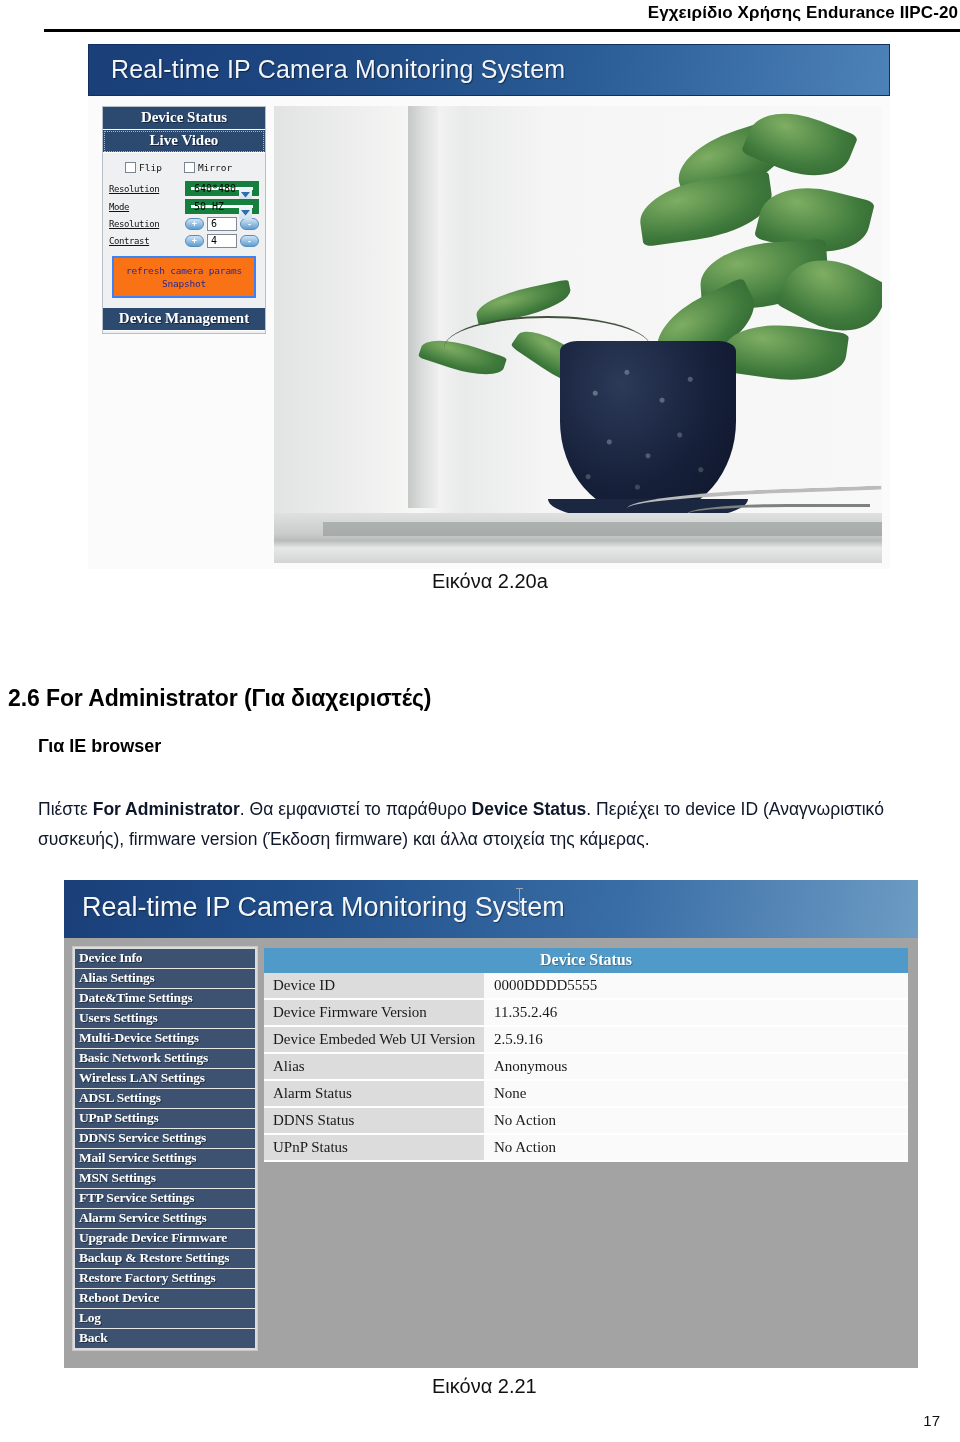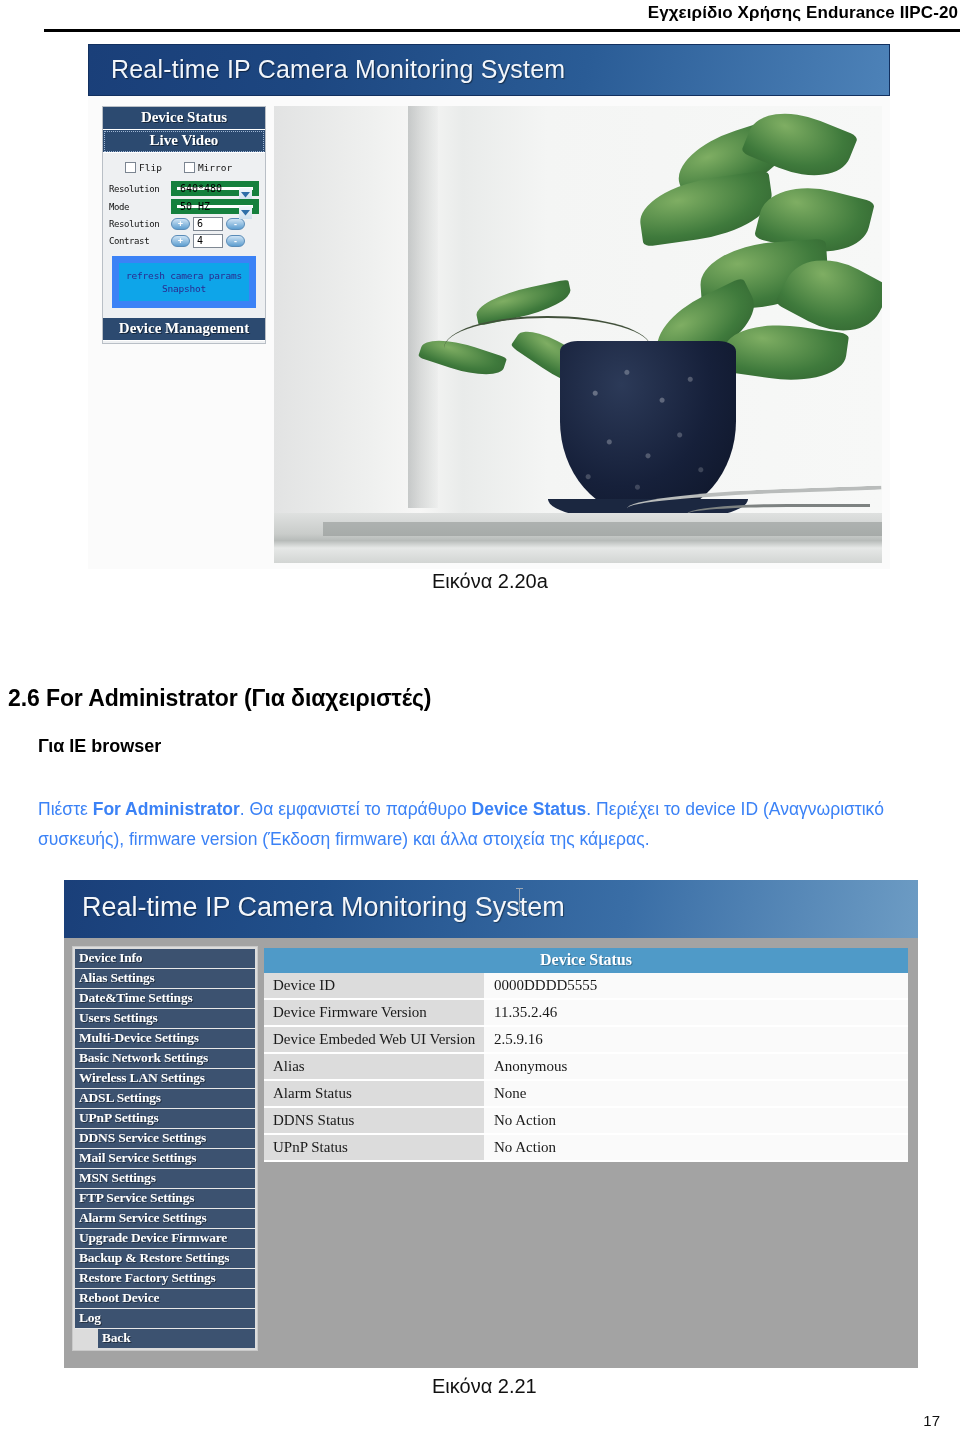--- a/index.html
+++ b/index.html
@@ -66,21 +66,21 @@
   .chk { display: flex; align-items: center; gap: 3px; }
   .chk .box {
     width: 11px; height: 11px; background: #fff;
     border: 1px solid #7b8591;
   }
   .chk .lbl { font-family: "DejaVu Sans Mono", monospace; font-size: 9.5px; color: #111; }
 
   .f-row { display: flex; align-items: center; margin-bottom: 3px; }
   .f-label {
     font-family: "DejaVu Sans Mono", monospace; font-size: 9px;
-    color: #111; width: 62px; flex: none; letter-spacing: -.4px;
+    color: #111; width: 76px; flex: none; letter-spacing: -.4px; text-decoration: underline;
   }
   .sel {
     flex: 1; height: 15px; background: #fff; border: 6px solid #15803d;
     position: relative; display: flex; align-items: center;
   }
   .sel .val {
     font-family: "DejaVu Sans Mono", monospace; font-size: 10px;
     padding-left: 3px; color: #000;
   }
   .sel .arrow {
@@ -97,22 +97,22 @@
     display: flex; align-items: center; justify-content: center;
     color: #fff; font-size: 9px; line-height: 1; font-weight: bold;
   }
   .num-box {
     width: 30px; height: 14px; background: #fff; border: 1px solid #7f8893;
     font-family: "DejaVu Sans Mono", monospace; font-size: 10px;
     padding-left: 3px; margin: 0 3px; color: #000;
   }
 
   .redbox {
-    margin: 8px 3px 6px 3px; border: 7px solid #3b82f6;
-    background: #0ea5e9; padding: 6px 0 6px 0; text-align: center;
+    margin: 8px 3px 6px 3px; border: 2px solid #3b82f6;
+    background: #f97316; padding: 6px 0 6px 0; text-align: center;
   }
   .redlink {
     font-family: "DejaVu Sans Mono", monospace; font-size: 9.5px;
     color: #2b2b8f; letter-spacing: -.2px; display: block; padding: 1px 0;
   }
 
   
   .video-area {
     position: absolute; left: 186px; top: 10px; right: 8px; bottom: 6px;
     background: #e9eaea; overflow: hidden;
@@ -183,21 +183,21 @@
   .sect-h {
     position: absolute; left: 8px; top: 685px;
     font-size: 23px; font-weight: bold; letter-spacing: -.1px;
   }
   .sub-h {
     position: absolute; left: 38px; top: 736px;
     font-size: 18px; font-weight: bold;
   }
   .para {
     position: absolute; left: 38px; top: 794px; width: 910px;
-    font-size: 17.5px; line-height: 30px; color: #3b82f6;
+    font-size: 17.5px; line-height: 30px; color: #0f172a;
   }
   .para b { font-weight: bold; }
 
   
   .fig-bot {
     position: absolute; left: 64px; top: 880px;
     width: 854px; height: 488px; background: #f7f7f7;
   }
   .app-titlebar2 {
     position: relative; height: 58px; width: 100%;
@@ -225,21 +225,21 @@
   }
   .menu-item {
     background: #3c5270; color: #fff;
     font-family: "Liberation Serif", serif;
     font-weight: bold; font-size: 13.5px;
     padding: 1px 4px 2px 4px;
     border-bottom: 1px solid #e8e8e8;
     letter-spacing: -.2px; white-space: nowrap;
     text-shadow: 1px 1px 0 rgba(0,0,0,.45);
   }
-  .menu-item:last-child { border-bottom: none; margin-left: 23px; }
+  .menu-item:last-child { border-bottom: none; }
 
   .status-panel {
     position: absolute; left: 200px; top: 10px; right: 10px;
     border: 0;
   }
   .status-title {
     background: #4f9ac8; color: #fff; text-align: center;
     font-family: "Liberation Serif", serif; font-weight: bold;
     font-size: 16px; padding: 3px 0 4px;
     text-shadow: 1px 1px 0 rgba(0,0,0,.25);

